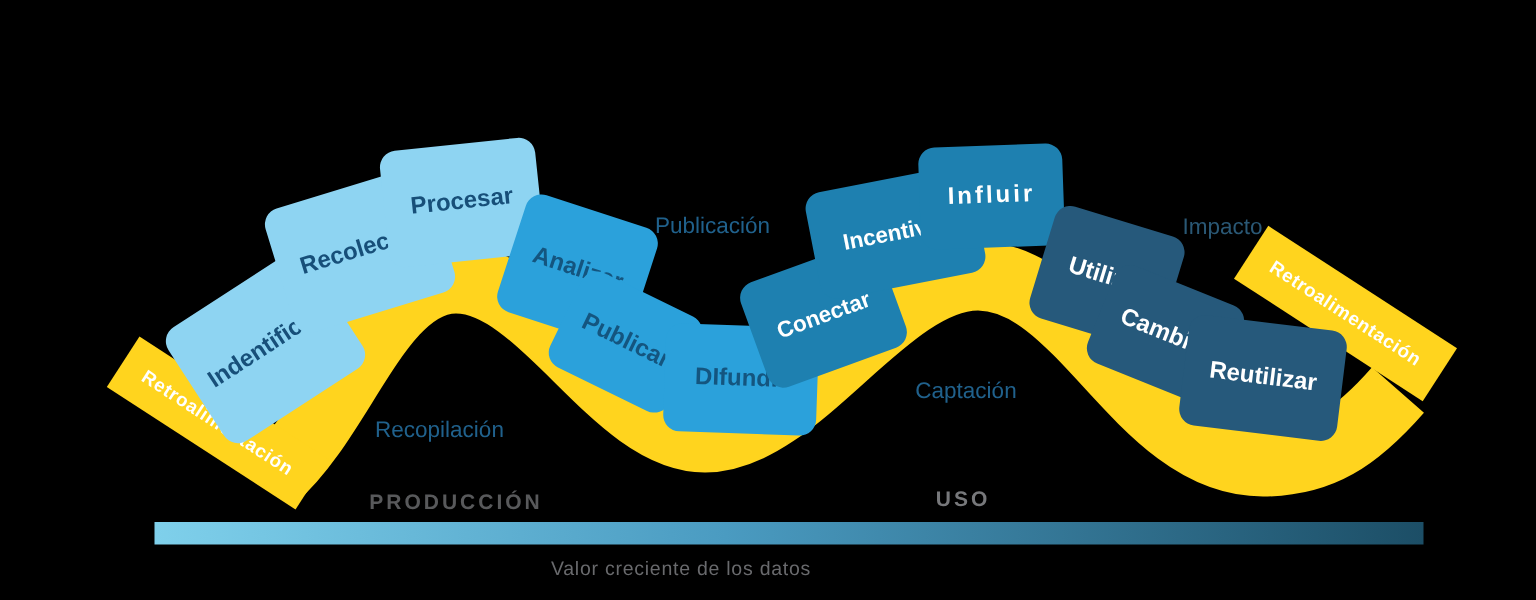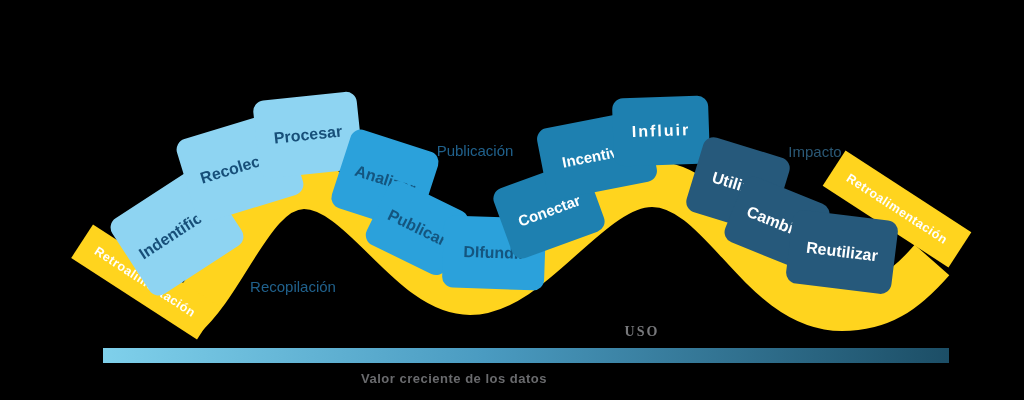--- a/index.html
+++ b/index.html
@@ -70,30 +70,30 @@
   .ph2{left:395px;top:142px;}
   .ph3{left:564px;top:252px;}
   .ph4{left:735px;top:143px;color:var(--impact-blue,#2A5875);}
 
   .stage{
     position:absolute;z-index:4;width:200px;text-align:center;
     font-weight:700;font-size:14px;letter-spacing:2px;white-space:nowrap;
     color:var(--title-gray,#58595B);
   }
   .st1{left:204px;top:326px;}
-  .st2{left:542px;top:324px;color:var(--uso-gray,#77787B);font-family:Liberation Serif, serif;}
+  .st2{left:542px;top:324px;color:var(--uso-gray,#77787B);}
 
   .value-bar{
     position:absolute;z-index:4;
     left:103px;top:348px;width:846px;height:15px;
     background:linear-gradient(90deg,var(--bar-start,#7FD0EB) 0%,var(--bar-mid,#4A9BC1) 45%,var(--bar-end,#1C4E66) 100%);
   }
   .value-caption{
     position:absolute;z-index:4;left:0;top:371px;width:908px;
-    text-align:center;font-weight:700;font-size:13px;letter-spacing:.5px;
+    text-align:center;font-weight:400;font-size:13px;letter-spacing:.5px;
     color:var(--caption-gray,#696A6D);white-space:nowrap;
   }
 </style>
 </head>
 <body>
 
 <div class="canvas">
 
 
   <svg class="wave" viewBox="0 0 1024 400">
@@ -120,20 +120,22 @@
   <div class="seg s6 g-mid">DIfundIr</div>
   <div class="seg s7 g-teal">Conectar</div>
   <div class="seg s8 g-teal">Incentivar</div>
   <div class="seg s9 g-teal">Influir</div>
   <div class="seg s10 g-dark">Utilizar</div>
   <div class="seg s11 g-dark">Cambiar</div>
   <div class="seg s12 g-dark">Reutilizar</div>
 
   <div class="phase ph1">Recopilación</div>
   <div class="phase ph2">Publicación</div>
+  <div class="phase ph3">Captación</div>
   <div class="phase ph4">Impacto</div>
 
+  <div class="stage st1">PRODUCCIÓN</div>
   <div class="stage st2">USO</div>
 
   <div class="value-bar"></div>
   <div class="value-caption">Valor creciente de los datos</div>
 
 </div>
 
 </body></html>

